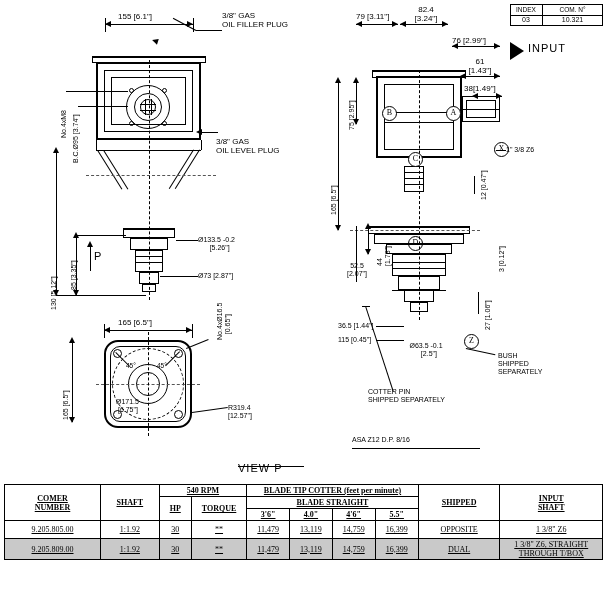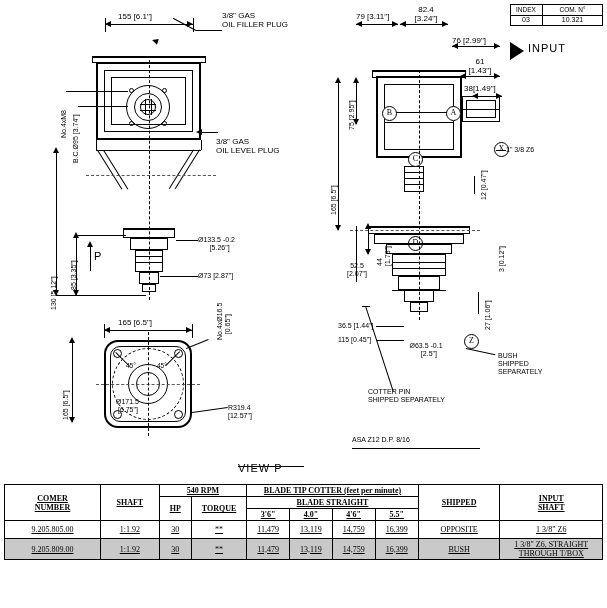--- a/index.html
+++ b/index.html
@@ -383,21 +383,21 @@
         </tr>
         <tr class="alt">
           <td>9.205.809.00</td>
           <td>1:1.92</td>
           <td>30</td>
           <td>**</td>
           <td>11,479</td>
           <td>13,119</td>
           <td>14,759</td>
           <td>16,399</td>
-          <td>BUSH</td>
+          <td>DUAL</td>
           <td>
             <span style="white-space:pre-line;">1 3/8" Z6, STRAIGHT
 THROUGH T/BOX</span>
           </td>
         </tr>
       </tbody>
     </table>
   </div>
 
 </div>

